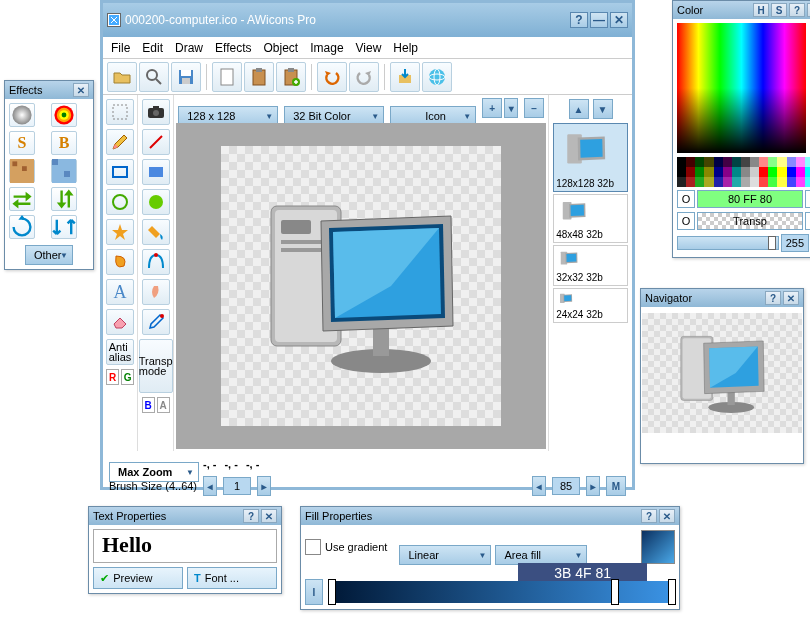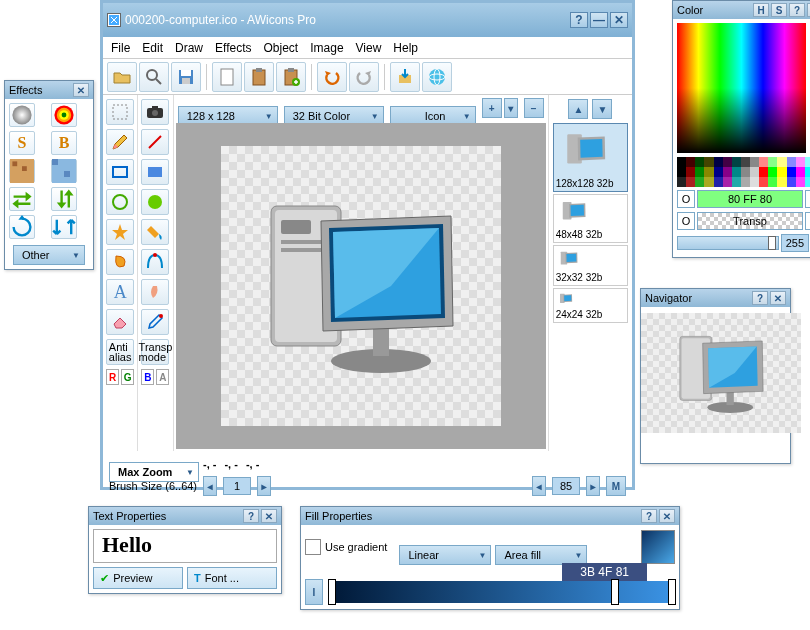--- a/index.html
+++ b/index.html
@@ -43,21 +43,21 @@
 .colorpick::after { content:''; position:absolute; inset:0; background: linear-gradient(to bottom, rgba(255,255,255,0), rgba(255,255,255,0) 10%, rgba(0,0,0,0) 50%, rgba(0,0,0,1)); }
 .lumbar { width: 14px; height: 130px; background: linear-gradient(#fff,#80ff80,#000); }
 .swatches { display: grid; grid-template-columns: repeat(16, 1fr); }
 .swatches div { height: 10px; }
 .valrow { display:flex; align-items:center; height:20px; margin-top:2px; gap:2px; }
 .valrow .box { height:18px; border:1px solid #7aa8c8; display:flex; align-items:center; justify-content:center; }
 .slider { height: 14px; background: linear-gradient(#cde4f4,#a8cce6); border: 1px solid #7aa8c8; position: relative; }
 .slider .thumb { position:absolute; top:-1px; width:8px; height:14px; background:#fff; border:1px solid #666; }
 .nav-canvas { width: 160px; height: 120px; margin: 6px auto; background: #f0f0f0; background-image: linear-gradient(45deg,#ddd 25%,transparent 25%,transparent 75%,#ddd 75%),linear-gradient(45deg,#ddd 25%,transparent 25%,transparent 75%,#ddd 75%); background-size: 12px 12px; background-position: 0 0, 6px 6px; display:flex; align-items:center; justify-content:center; }
 .gradbar { height: 22px; background: linear-gradient(to right, #001836, #3b94e6); position: relative; }
-.gradlabel { position:absolute; right:28px; top:-18px; background:#3B4F81; color:#fff; padding:2px 18px; font-size:12px; }
+.gradlabel { position:absolute; right:28px; top:-18px; background:#3B4F81; color:#fff; padding:2px 36px; font-size:14px; }
 .small-tool { width:26px;height:24px;border:1px solid #b8d0e0;background:linear-gradient(#fff,#e8f2fa);display:flex;align-items:center;justify-content:center;cursor:pointer;border-radius:2px; }
 .txtlabel { font-size:11px; }
 .font-preview { font-family: 'Brush Script MT', cursive; font-size: 22px; font-weight: bold; padding: 2px 8px; }
 </style>
 </head>
 <body>
 
 <div class="panel" style="left:4px;top:80px;width:90px;">
   <div class="panel-header">
     <span class="title">Effects</span>
@@ -121,21 +121,21 @@
           <path d="M10 0 L13 4 L7 4 Z" fill="#08c"></path>
         </svg>
       </div>
     <div class="small-tool">
         <svg viewBox="0 0 20 20">
           <path d="M4 4 L4 16 M4 16 L1 13 M4 16 L7 13" stroke="#08c" stroke-width="2" fill="none"></path>
           <path d="M16 16 L16 4 M16 4 L13 7 M16 4 L19 7" stroke="#08c" stroke-width="2" fill="none"></path>
         </svg>
       </div>
   </div>
-  <div class="combo" style="margin:2px 8px 4px;">
+  <div class="combo" style="margin:2px 20px 4px;">
       <span>Other</span>
     </div>
 </div>
 
 <div class="main-window">
   <div class="titlebar">
     <div class="icon">
         <svg width="10" height="10" viewBox="0 0 10 10">
           <rect width="10" height="10" fill="#4af"></rect>
           <path d="M2 2 L8 8 M8 2 L2 8" stroke="#fff" stroke-width="1"></path>
@@ -313,21 +313,21 @@
           <svg viewBox="0 0 20 20">
             <path d="M8 4 Q4 10 8 16 Q14 12 12 4 Z" fill="#f0a080"></path>
           </svg>
         </div>
       <div class="tbtn">
           <svg viewBox="0 0 20 20">
             <path d="M14 3 L17 6 L8 15 L4 16 L5 12 Z" fill="none" stroke="#06c" stroke-width="1.5"></path>
             <circle cx="16" cy="4" r="2" fill="#d00"></circle>
           </svg>
         </div>
-      <div class="tbtn" style="height:auto;flex-direction:column;font-size:9px;line-height:10px;padding:2px;">
+      <div class="tbtn" style="height:auto;flex-direction:column;font-size:9px;line-height:10px;padding:16px;">
           <span>Transp mode</span>
         </div>
       <div style="display:flex;gap:2px;">
         <div style="width:13px;height:16px;border:1px solid #aaa;display:flex;align-items:center;justify-content:center;color:blue;font-size:10px;font-weight:bold;cursor:pointer;">B</div>
         <div style="width:13px;height:16px;border:1px solid #aaa;display:flex;align-items:center;justify-content:center;color:#888;font-size:10px;font-weight:bold;cursor:pointer;">A</div>
       </div>
     </div>
 
     <div class="midarea">
       <div class="combobar">
@@ -409,21 +409,21 @@
     <div class="statusrow">
       <div class="combo" style="width:90px;background:#fff;">
           <span>Max Zoom</span>
         </div>
       <span class="chip">-, -</span>
       <span class="chip">-, -</span>
       <span class="chip">-, -</span>
       <div style="flex:1"></div>
     </div>
     <div class="brushrow">
-      <span class="txtlabel">Brush Size (6..64)</span>
+      <span class="txtlabel">Brush Size (4..64)</span>
       <div class="sqbtn" style="width:14px;">◂</div>
       <div class="digitbox">1</div>
       <div class="sqbtn" style="width:14px;">▸</div>
       <div style="flex:1"></div>
       <div class="sqbtn" style="width:14px;">◂</div>
       <div class="digitbox">85</div>
       <div class="sqbtn" style="width:14px;">▸</div>
       <div class="sqbtn">M</div>
     </div>
   </div>
@@ -505,21 +505,21 @@
     <div class="valrow">
       <div class="slider" style="flex:1;">
           <div class="thumb" style="right:2px;"></div>
         </div>
       <div class="digitbox">255</div>
       <div class="sqbtn" style="width:12px;height:9px;font-size:8px;">▴</div>
     </div>
   </div>
 </div>
 
-<div class="panel" style="left:640px;top:288px;width:151px;height:176px;">
+<div class="panel" style="left:640px;top:288px;width:164px;height:176px;">
   <div class="panel-header">
     <span class="title">Navigator</span>
     <span class="hbtn">?</span>
     <span class="hbtn">✕</span>
   </div>
   <div class="nav-canvas">
     <svg width="130" height="110" viewBox="0 0 240 240">
         <rect x="30" y="40" width="70" height="140" rx="6" fill="#b8b8b8" stroke="#888"></rect>
         <rect x="34" y="44" width="62" height="132" rx="4" fill="#d8d8d8"></rect>
         <ellipse cx="140" cy="195" rx="50" ry="12" fill="#888"></ellipse>

